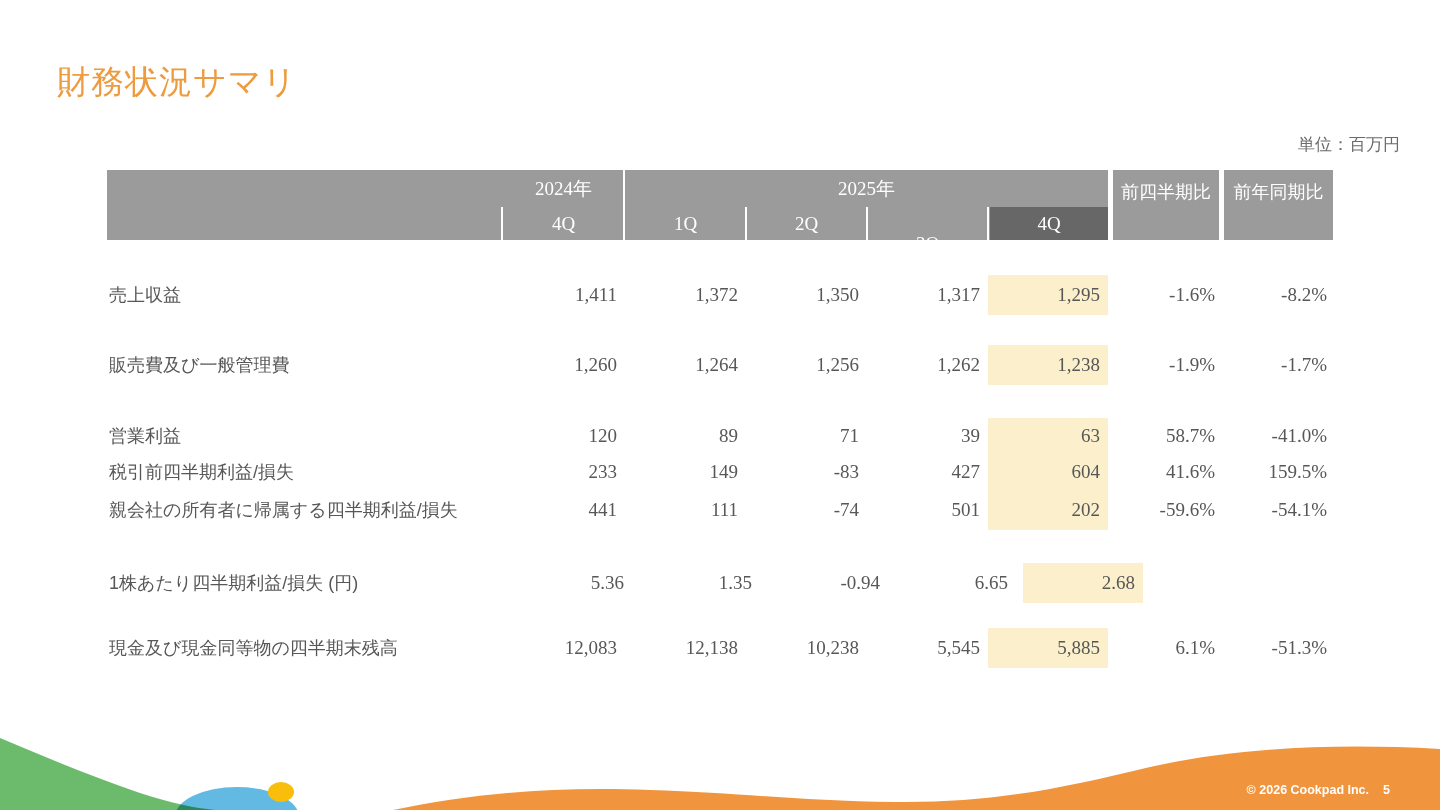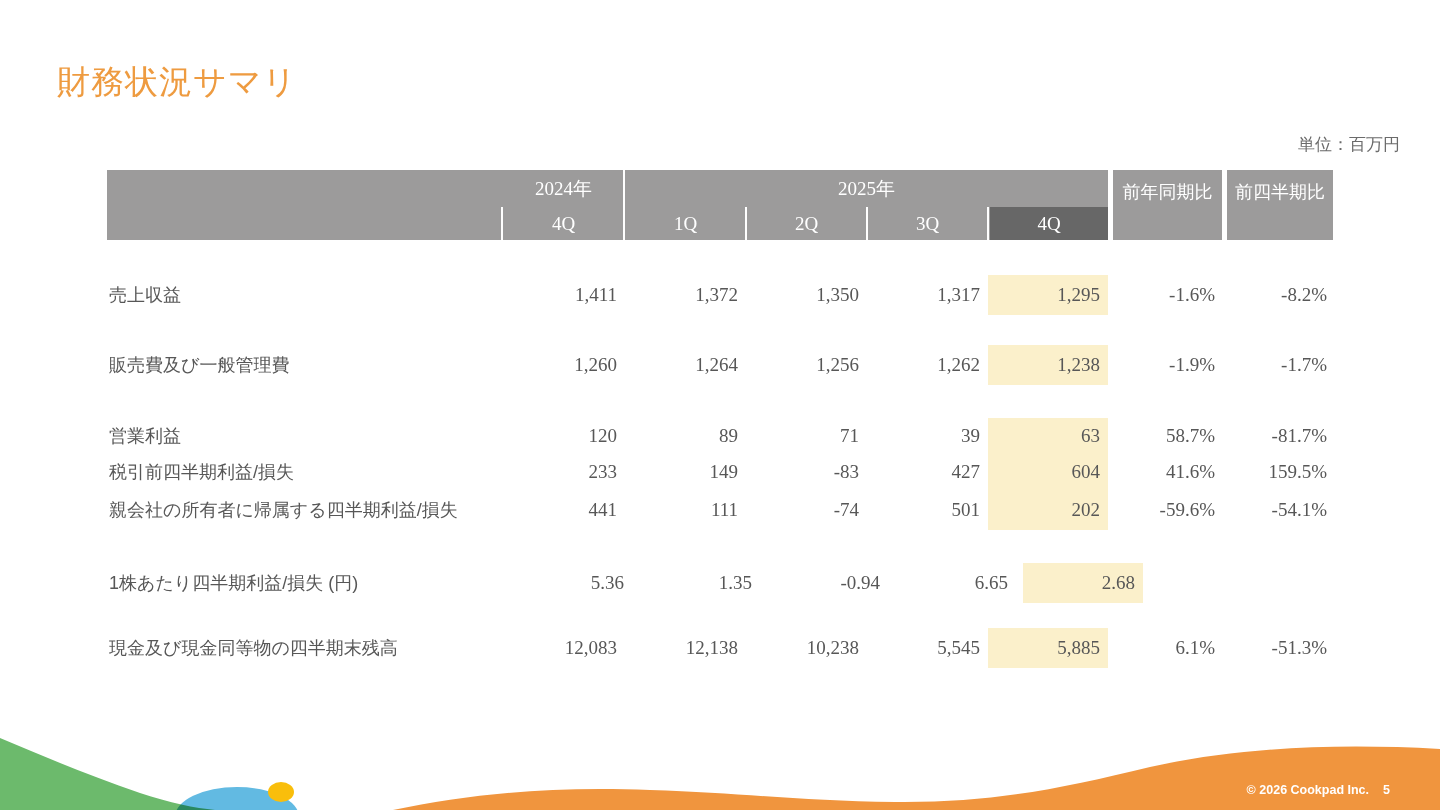--- a/index.html
+++ b/index.html
@@ -16,21 +16,21 @@
   .thead{display:flex;height:70px;justify-content:center;}
   .thead-main{position:relative;width:1001px;height:70px;background:var(--header_gray,#9C9B9B);}
   .hd{position:absolute;color:#fff;display:flex;align-items:center;justify-content:center;}
   .hd-year{top:0;height:37px;font-size:19px;font-family:"Liberation Serif","DejaVu Serif",serif;}
   .hd-y2024{left:395px;width:123px;}
   .hd-y2025{left:518px;width:483px;}
   .hd-q{top:37px;height:33px;font-size:19px;font-family:"Liberation Serif","DejaVu Serif",serif;}
   .hd-q0{left:395px;width:123px;}
   .hd-q1{left:518px;width:121px;}
   .hd-q2{left:639px;width:121px;}
-  .hd-q3{left:760px;width:121px;}
+  .hd-q3{left:760px;width:121px;margin-top:20px;}
   .hd-q4{left:883px;width:118px;background:var(--header_dark,#676767);}
   .vdiv{position:absolute;width:2px;background:#fff;}
   .vdiv-full{left:516px;top:0;height:70px;}
   .vdiv-a{left:394px;top:37px;height:33px;}
   .vdiv-b{left:638px;top:37px;height:33px;}
   .vdiv-c{left:759px;top:37px;height:33px;}
   .vdiv-d{left:880px;top:37px;height:33px;}
   .thead-side{height:70px;background:var(--header_gray,#9C9B9B);color:#fff;font-size:18px;
               display:flex;justify-content:center;align-items:flex-start;
               padding-top:10px;box-sizing:border-box;margin-left:5px;}
@@ -78,22 +78,22 @@
         <div class="hd hd-q hd-q1">1Q</div>
         <div class="hd hd-q hd-q2">2Q</div>
         <div class="hd hd-q hd-q3">3Q</div>
         <div class="hd hd-q hd-q4">4Q</div>
         <div class="vdiv vdiv-full"></div>
         <div class="vdiv vdiv-a"></div>
         <div class="vdiv vdiv-b"></div>
         <div class="vdiv vdiv-c"></div>
         <div class="vdiv vdiv-d"></div>
       </div>
+      <div class="thead-side thead-qoq">前四半期比</div>
       <div class="thead-side thead-yoy">前年同期比</div>
-      <div class="thead-side thead-qoq">前四半期比</div>
     </div>
 
     <div class="row r1">
       <div class="cell label">売上収益</div>
       <div class="cell num">1,411</div>
       <div class="cell num">1,372</div>
       <div class="cell num">1,350</div>
       <div class="cell num">1,317</div>
       <div class="cell num hl">1,295</div>
       <div class="cell num pct">-1.6%</div>
@@ -112,21 +112,21 @@
     </div>
 
     <div class="row r3">
       <div class="cell label">営業利益</div>
       <div class="cell num">120</div>
       <div class="cell num">89</div>
       <div class="cell num">71</div>
       <div class="cell num">39</div>
       <div class="cell num hl">63</div>
       <div class="cell num pct">58.7%</div>
-      <div class="cell num pct yoy">-81.7%</div>
+      <div class="cell num pct yoy">-41.0%</div>
     </div>
 
     <div class="row r4">
       <div class="cell label">税引前四半期利益/損失</div>
       <div class="cell num">233</div>
       <div class="cell num">149</div>
       <div class="cell num">-83</div>
       <div class="cell num">427</div>
       <div class="cell num hl">604</div>
       <div class="cell num pct">41.6%</div>

